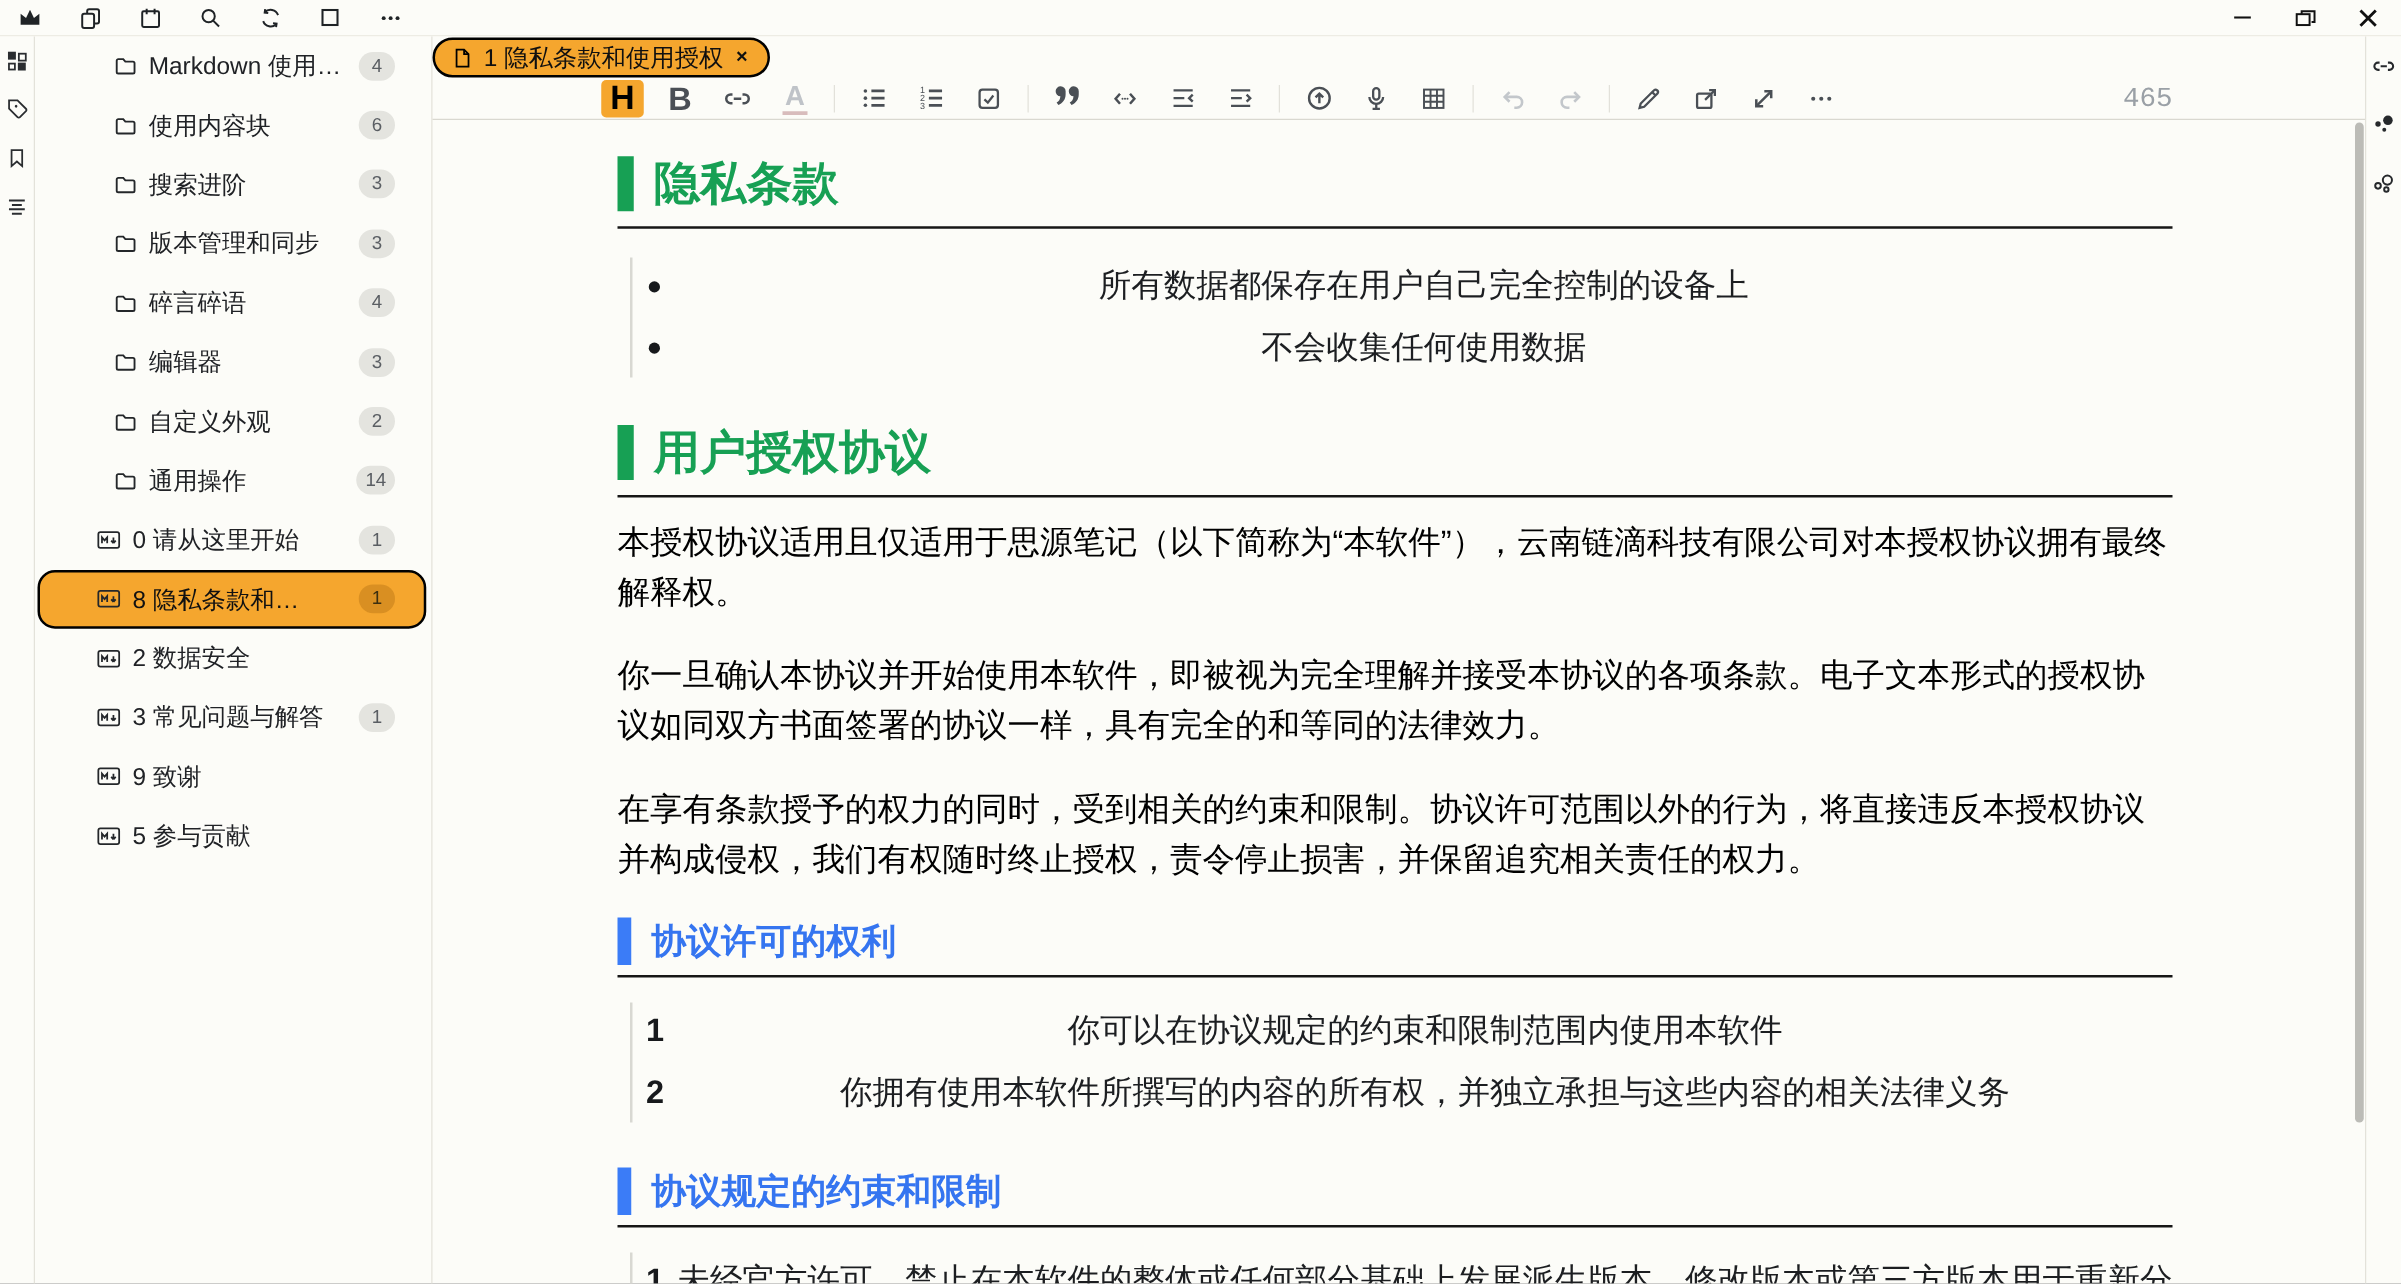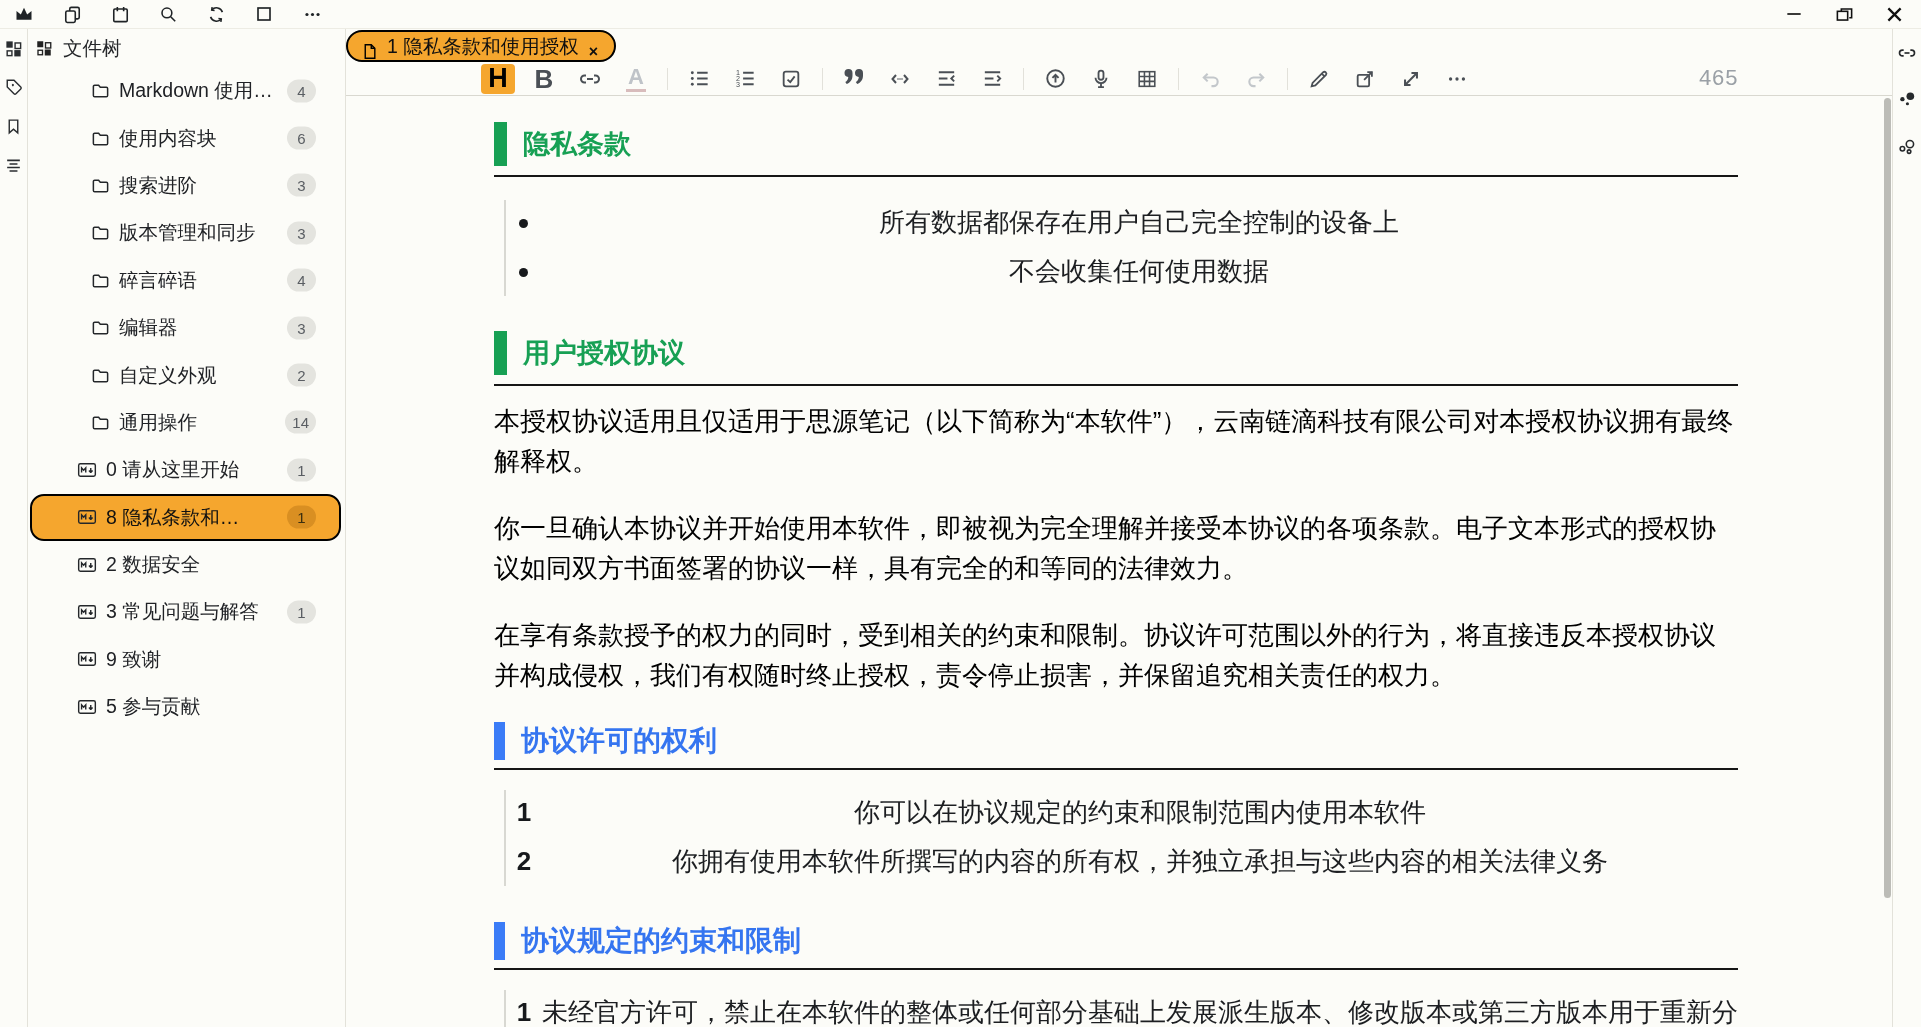--- a/index.html
+++ b/index.html
@@ -58,39 +58,39 @@
   
   .vdivider{position:absolute;left:345px;top:29px;width:1px;height:998px;background:var(--panel-border);}
 
   
   .rightrail{position:absolute;left:1892px;top:29px;width:29px;height:998px;border-left:1px solid var(--panel-border);display:flex;flex-direction:column;align-items:center;padding-top:14px;gap:27px;}
   .rightrail .rail-icon{color:#26292c;}
 
   
   .editor{position:absolute;left:346px;top:29px;width:1546px;height:998px;display:flex;flex-direction:column;}
   .tabbar{height:33px;display:flex;align-items:flex-end;}
-  .tab{height:32px;display:flex;align-items:flex-end;gap:9px;padding:0 15px 0 13px;background:var(--orange);border:2.5px solid #000;border-radius:17px;font-size:19.5px;font-weight:500;color:#101010;cursor:pointer;}
+  .tab{height:32px;display:flex;align-items:center;gap:9px;padding:0 15px 0 13px;background:var(--orange);border:2.5px solid #000;border-radius:17px;font-size:19.5px;font-weight:500;color:#101010;cursor:pointer;}
   .tab-close{font-size:16px;font-weight:700;line-height:1;padding:0 1px;cursor:pointer;}
   .toolbar{height:34px;display:flex;align-items:center;padding-left:129px;border-bottom:1px solid #d9d8d0;position:relative;}
   .tbtn{width:34px;height:30px;display:flex;align-items:center;justify-content:center;color:var(--tool-icon);cursor:pointer;border-radius:4px;flex:none;margin:0 6px;}
   .tbtn.active{background:var(--orange);color:#000;}
   .tbtn.disabled{color:var(--tool-disabled);}
   .tsep{width:1px;height:22px;background:#e2e1da;margin:0 8px;flex:none;}
   .glyph-h{font-size:27px;font-weight:800;line-height:1;}
   .glyph-b{font-size:26px;font-weight:800;line-height:1;}
   .glyph-a{font-size:22px;font-weight:700;line-height:1;color:#bfc3c8;border-bottom:3px solid #d8bcbc;padding:0 2px 1px;}
   .char-count{position:absolute;right:154px;top:50%;transform:translateY(-50%);font-size:22px;color:#9aa0a6;font-family:Liberation Mono, monospace;}
 
   
   .doc-scroll{flex:1;overflow:hidden;position:relative;}
   .doc{width:1244px;margin-left:148px;padding-top:26px;}
   .h-block{display:flex;align-items:center;border-bottom:2.5px solid var(--underline);cursor:text;}
   .h1-block{padding-bottom:9px;margin-bottom:15px;}
   .h1-block .hbar{width:13px;height:44px;margin-right:16px;}
-  .h1-text{font-size:27px;font-weight:700;}
+  .h1-text{font-size:37px;font-weight:700;}
   .hbar{flex:none;}
   .h-green .hbar{background:var(--green);}
   .h-green .h1-text{color:var(--green);}
   .h3-block{padding-bottom:8px;margin-bottom:12px;margin-top:26px;}
   .h3-block .hbar{width:11px;height:38px;margin-right:16px;}
   .h3-text{font-size:28px;font-weight:700;color:var(--blue-text);}
   .h-blue .hbar{background:var(--blue);}
 
   .list{position:relative;padding:6px 0 10px 12px;margin-bottom:6px;text-align:center;}
   .list::before{content:"";position:absolute;left:10px;top:8px;bottom:10px;width:2px;background:var(--guide);}
@@ -198,31 +198,20 @@
         </svg>
     </span>
     <span class="rail-icon">
       <svg width="19" height="19" viewBox="0 0 24 24" stroke="currentColor" stroke-width="2" fill="none">
           <path d="M4 5.5 H20 M7 10 H17 M4 14.5 H20 M7 19 H17"></path>
         </svg>
     </span>
   </div>
 
   <div class="sidebar">
-    <div class="tree-header">
-      <span class="tree-icon" style="display:flex">
-        <svg width="18" height="18" viewBox="0 0 24 24" fill="currentColor">
-            <rect x="3" y="3" width="8" height="8"></rect>
-            <rect x="14" y="5" width="7" height="7" fill="none" stroke="currentColor" stroke-width="1.8"></rect>
-            <rect x="13" y="14" width="8" height="8"></rect>
-            <rect x="4" y="15" width="6" height="6" fill="none" stroke="currentColor" stroke-width="1.8"></rect>
-          </svg>
-      </span>
-      <span>文件树</span>
-    </div>
     <div class="tree-rows">
 
 
         <div class="row t-folder">
           <span class="tree-icon">
 
             <span class="ic ic-folder">
               <svg width="19" height="19" viewBox="0 0 24 24" fill="none" stroke="#24272a" stroke-width="1.9">
                 <path d="M3 7 a1.6 1.6 0 0 1 1.6 -1.6 h5 l2.1 2.6 h7.7 A1.6 1.6 0 0 1 21 9.6 v8.8 a1.6 1.6 0 0 1 -1.6 1.6 H4.6 A1.6 1.6 0 0 1 3 18.4 Z"></path>
               </svg>

